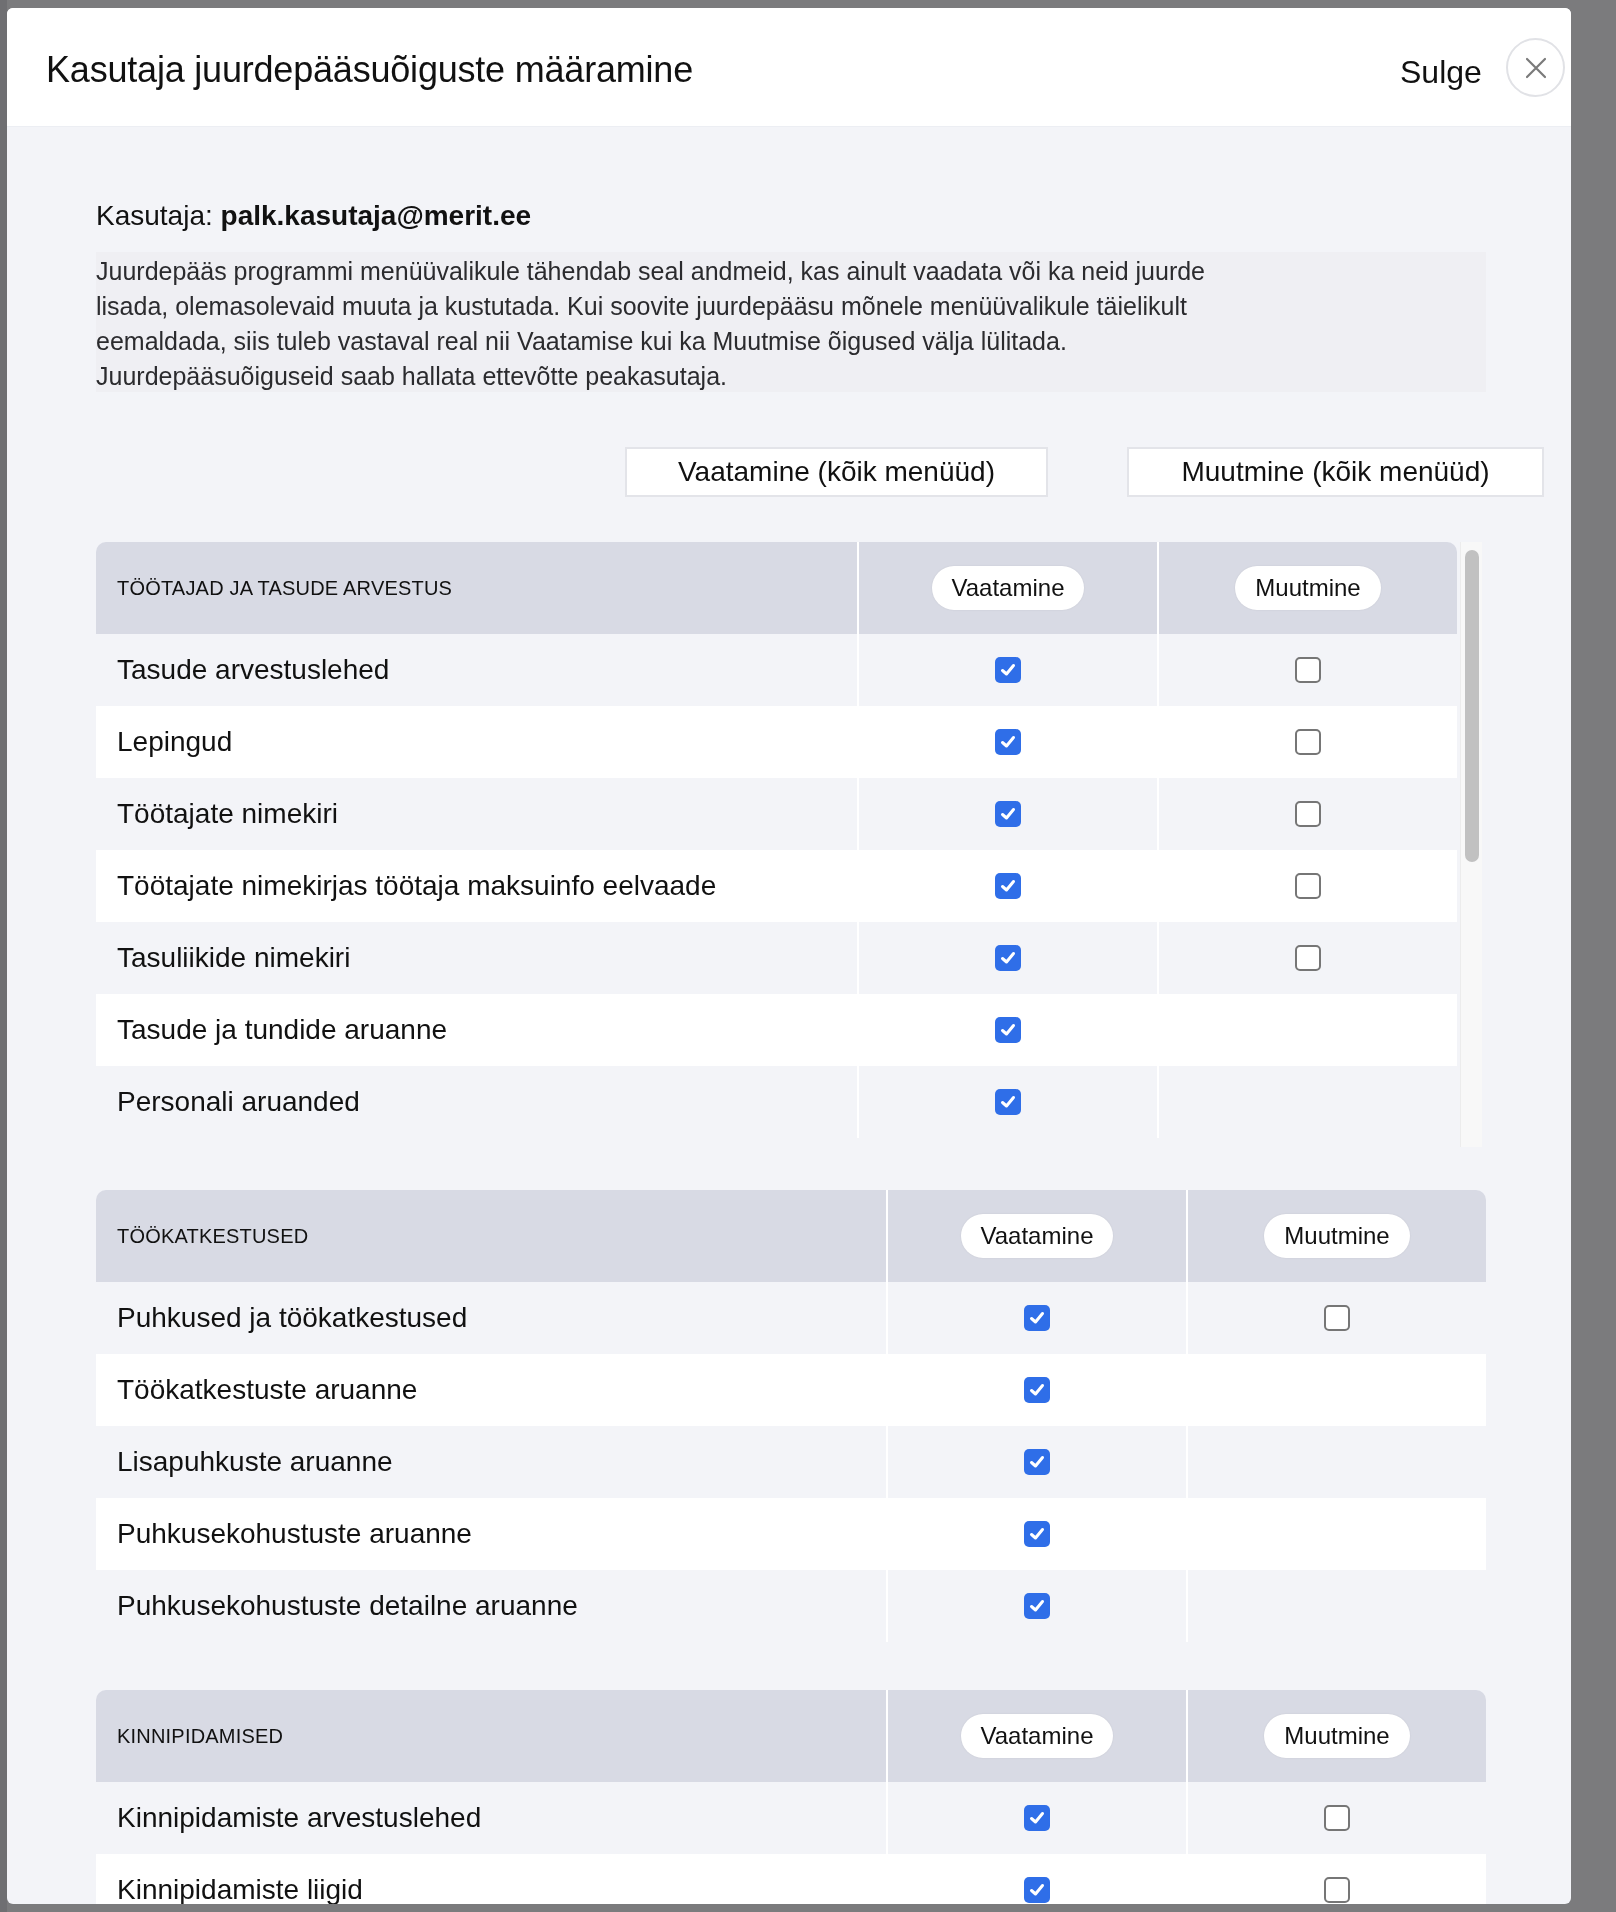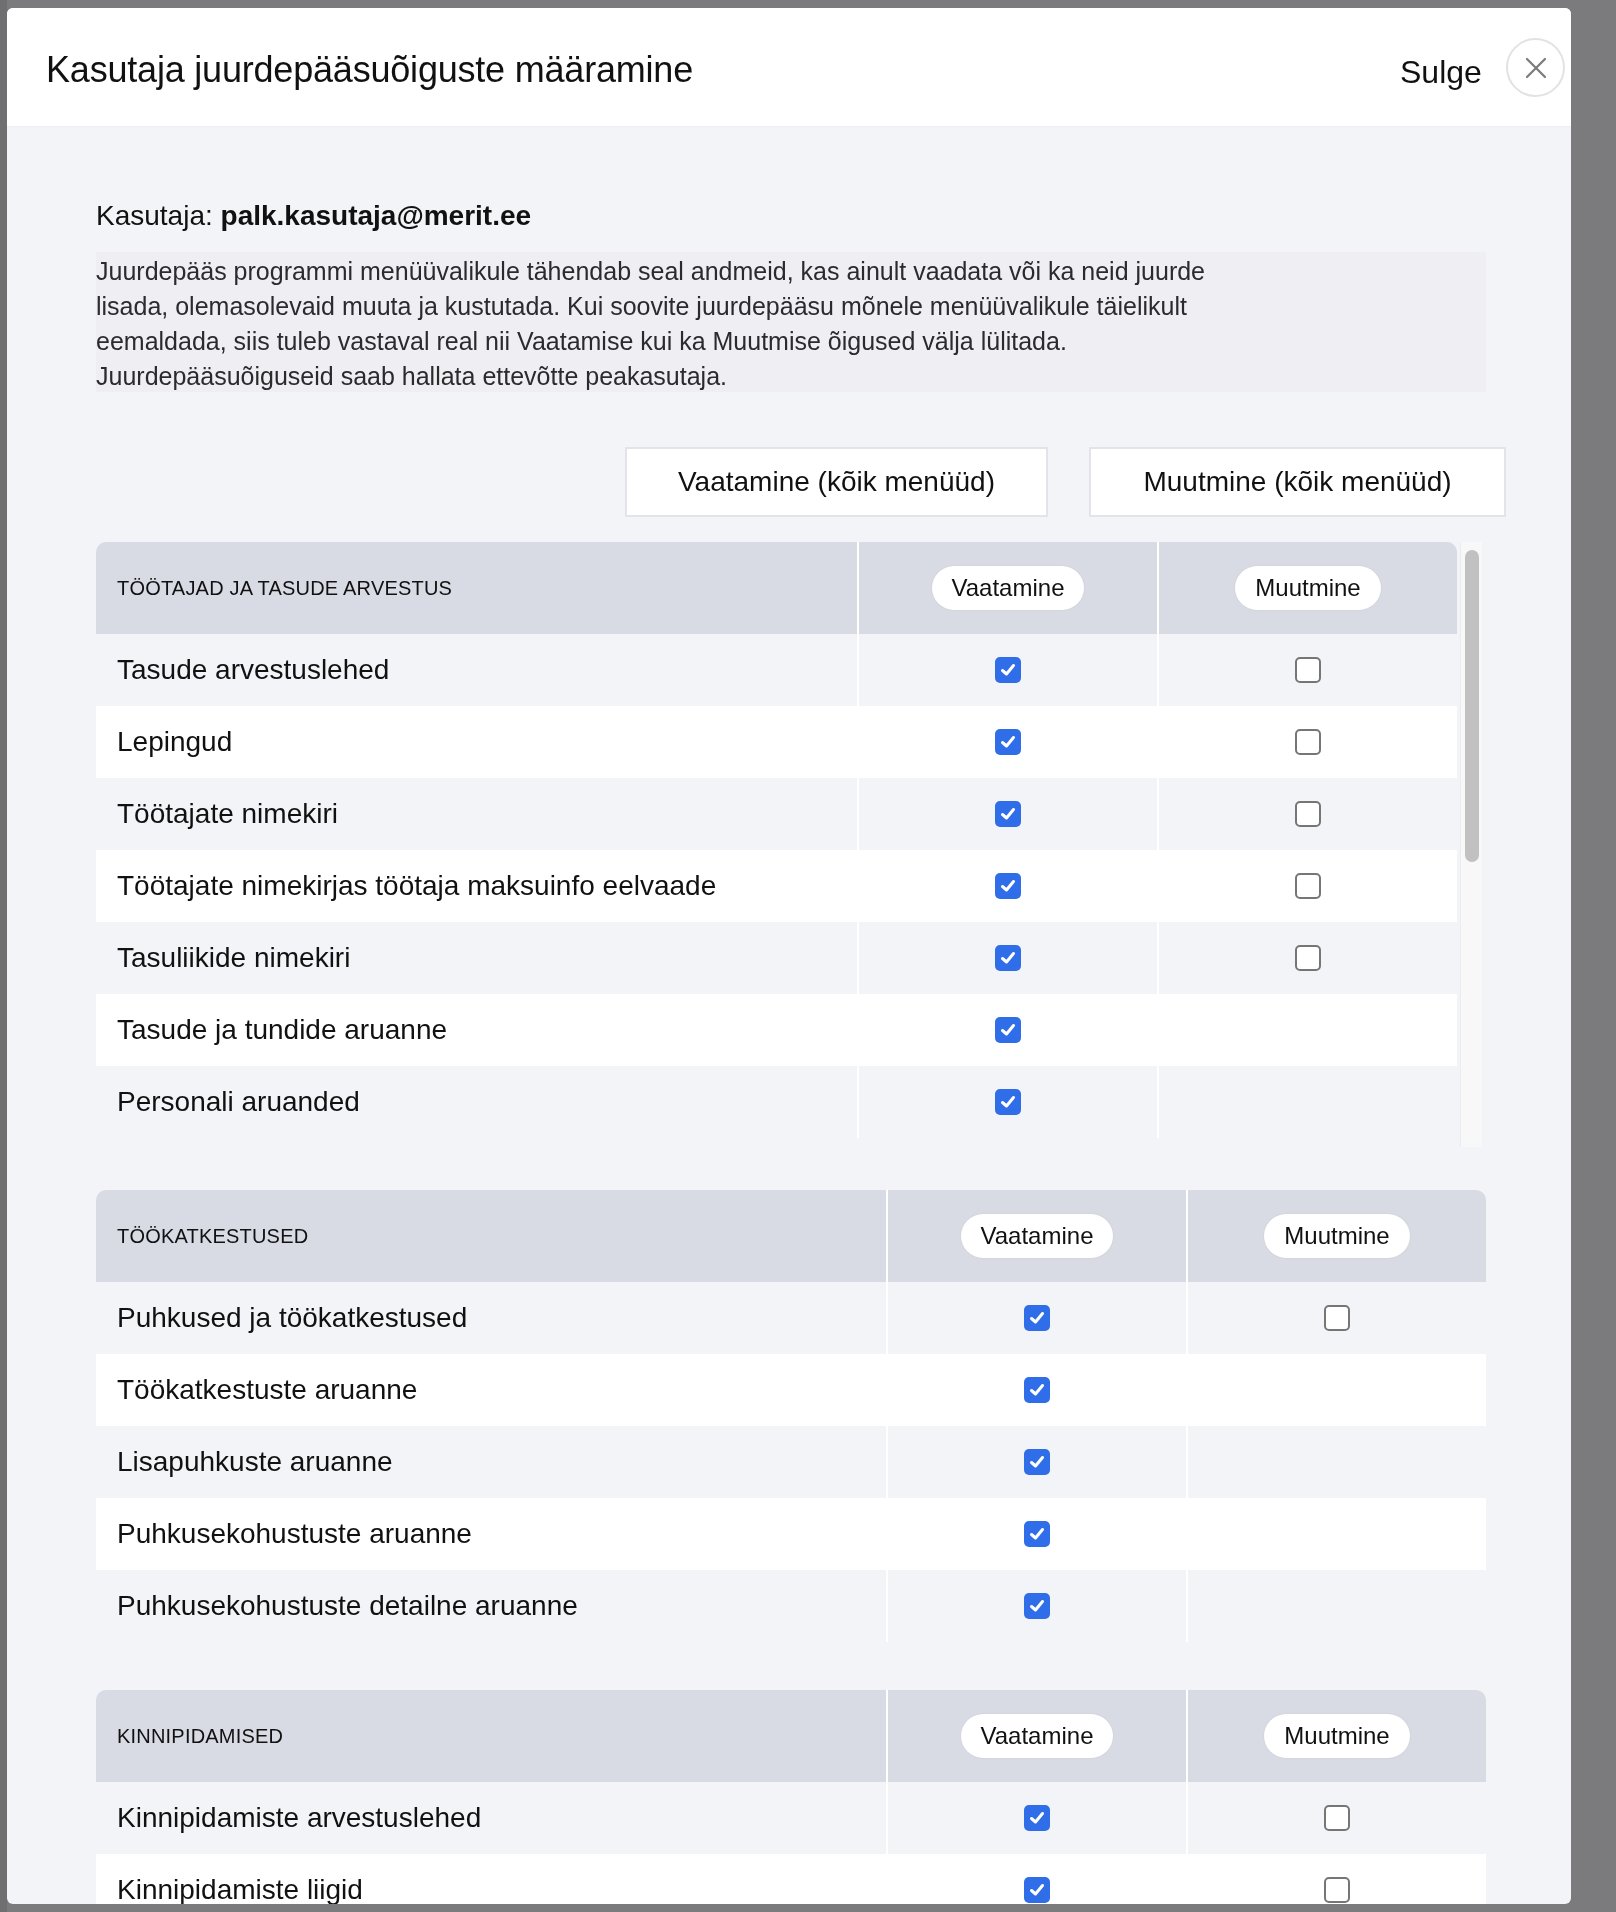--- a/index.html
+++ b/index.html
@@ -11,23 +11,23 @@
   .modal { position: absolute; left: 7px; top: 8px; width: 1564px; height: 1896px; background: #f3f4f8; border-radius: 6px; overflow: hidden; }
   .modal-header { position: absolute; left: 0; top: 0; width: 1564px; height: 119px; background: #fff; border-bottom: 1px solid #eceef3; }
   .modal-title { position: absolute; left: 39px; top: 41px; font-size: 36px; font-weight: 400; color: #111; letter-spacing: -0.2px; }
   .close-label { position: absolute; left: 1393px; top: 46px; font-size: 32px; color: #111; }
   .close-btn { position: absolute; left: 1499px; top: 30px; width: 59px; height: 59px; border: 2px solid #e1e2e6; border-radius: 50%; background: #fff; display: flex; align-items: center; justify-content: center; }
 
   .user-line { position: absolute; left: 89px; top: 192px; font-size: 28px; color: #111; }
   .user-line b { font-weight: 700; }
   .desc-box { position: absolute; left: 89px; top: 244px; width: 1390px; height: 140px; background: #efeff3; padding: 2px 0 0 0; font-size: 25px; line-height: 35px; color: #2b2b2e; }
 
-  .all-btn { position: absolute; top: 439px; height: 70px; background: #fff; border: 2px solid #e3e4e9; font-size: 28px; color: #111; display: flex; align-items: center; justify-content: center; text-align: center; }
+  .all-btn { position: absolute; top: 439px; height: 50px; background: #fff; border: 2px solid #e3e4e9; font-size: 28px; color: #111; display: flex; align-items: center; justify-content: center; text-align: center; }
   .all-btn.view { left: 618px; width: 423px; }
-  .all-btn.edit { left: 1082px; width: 417px; }
+  .all-btn.edit { left: 1120px; width: 417px; }
 
   .section { position: absolute; left: 89px; }
   .sec-table { position: relative; border-radius: 10px 10px 0 0; overflow: hidden; }
   .sec-head { display: flex; height: 92px; background: #d8dae4; }
   .sec-head .c-label { display: flex; align-items: center; padding-left: 21px; font-size: 20px; color: #111; letter-spacing: 0.2px; }
   .sec-head .c-col { display: flex; align-items: center; justify-content: center; border-left: 2px solid #fff; }
   .pill { background: #fff; border-radius: 22px; height: 44px; padding: 0 20px; display: flex; align-items: center; font-size: 24px; color: #111; box-shadow: 0 0 2px rgba(0,0,0,0.08); }
   .row { display: flex; height: 72px; }
   .row.odd { background: #f3f4f8; }
   .row.even { background: #ffffff; }

